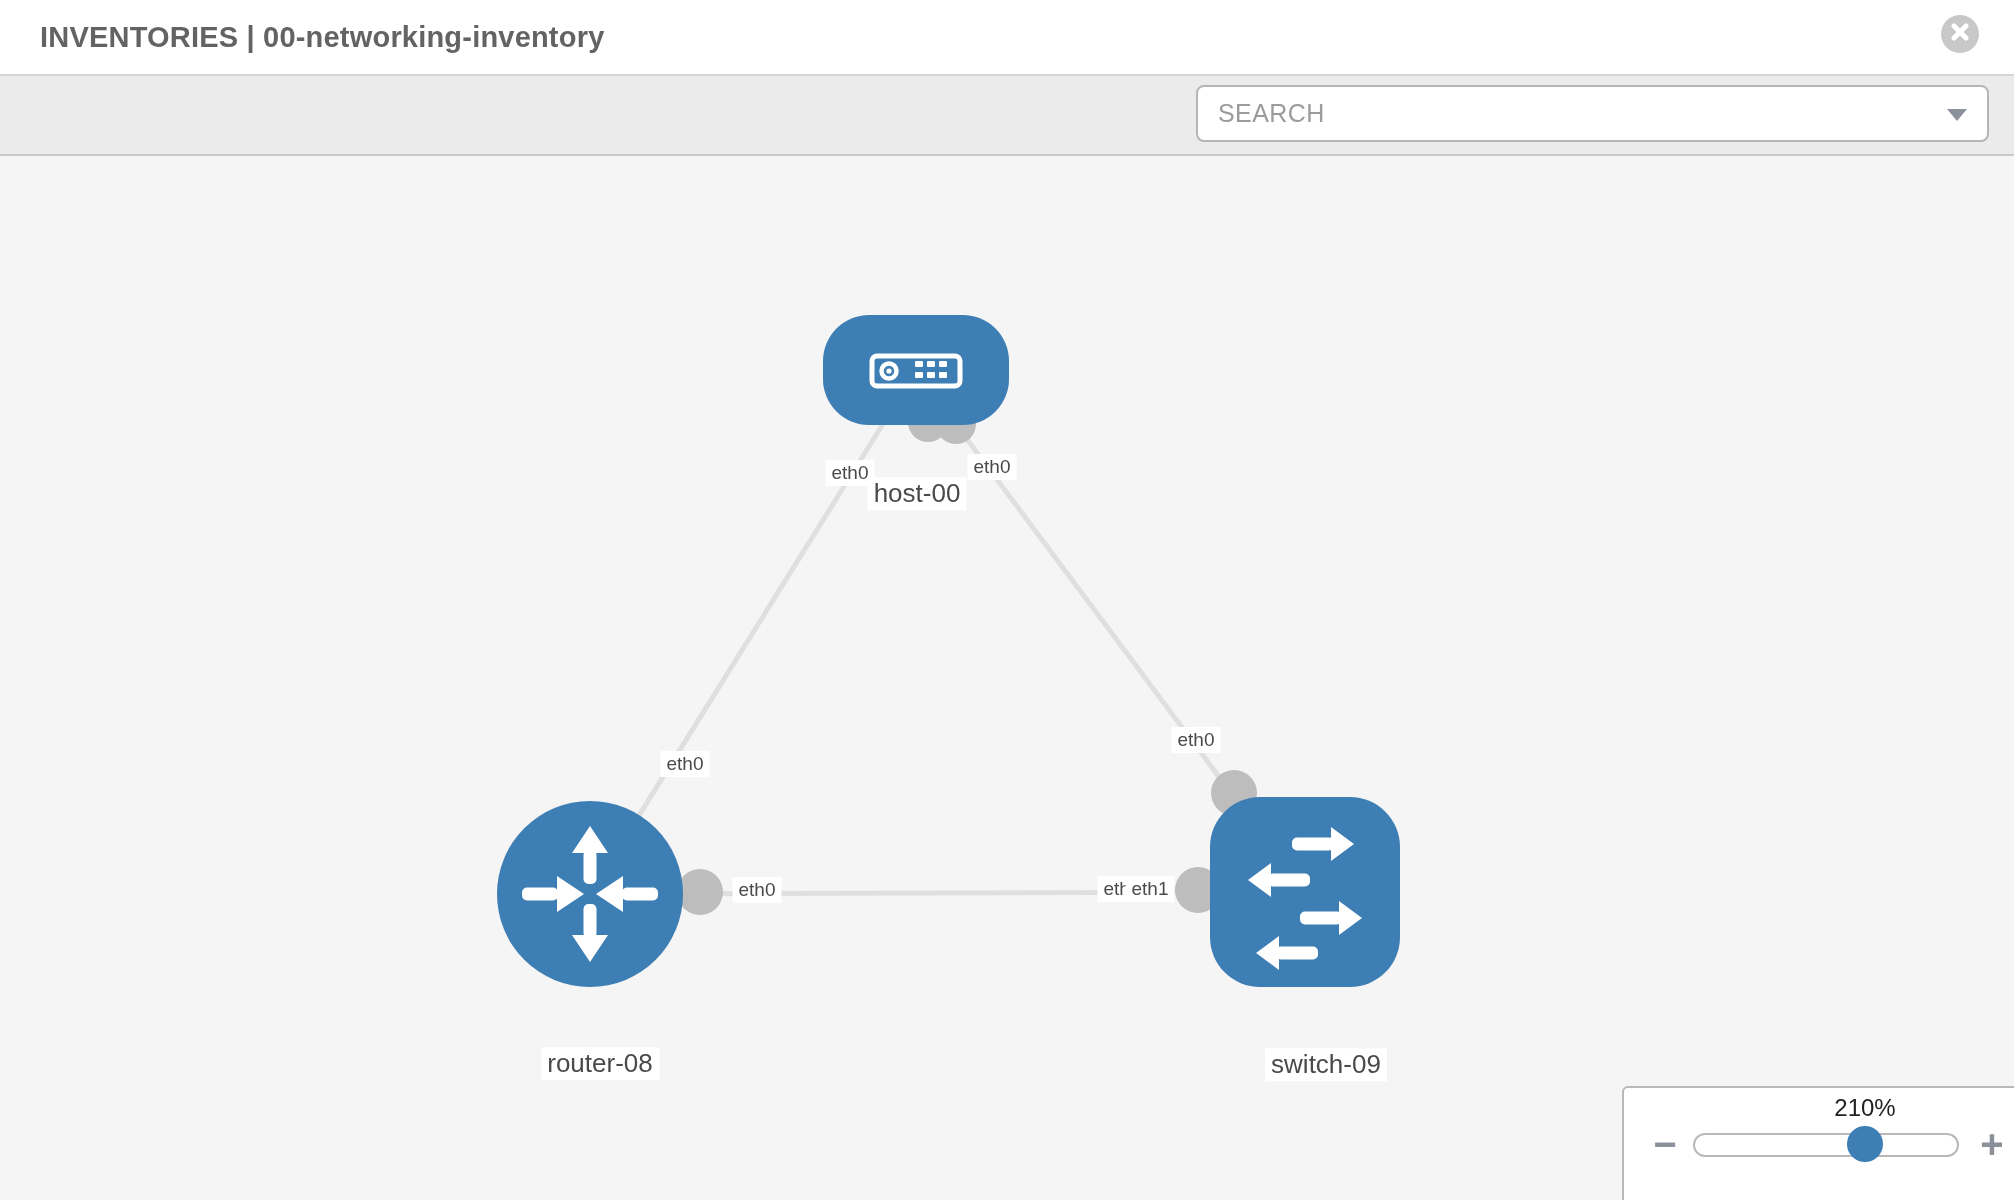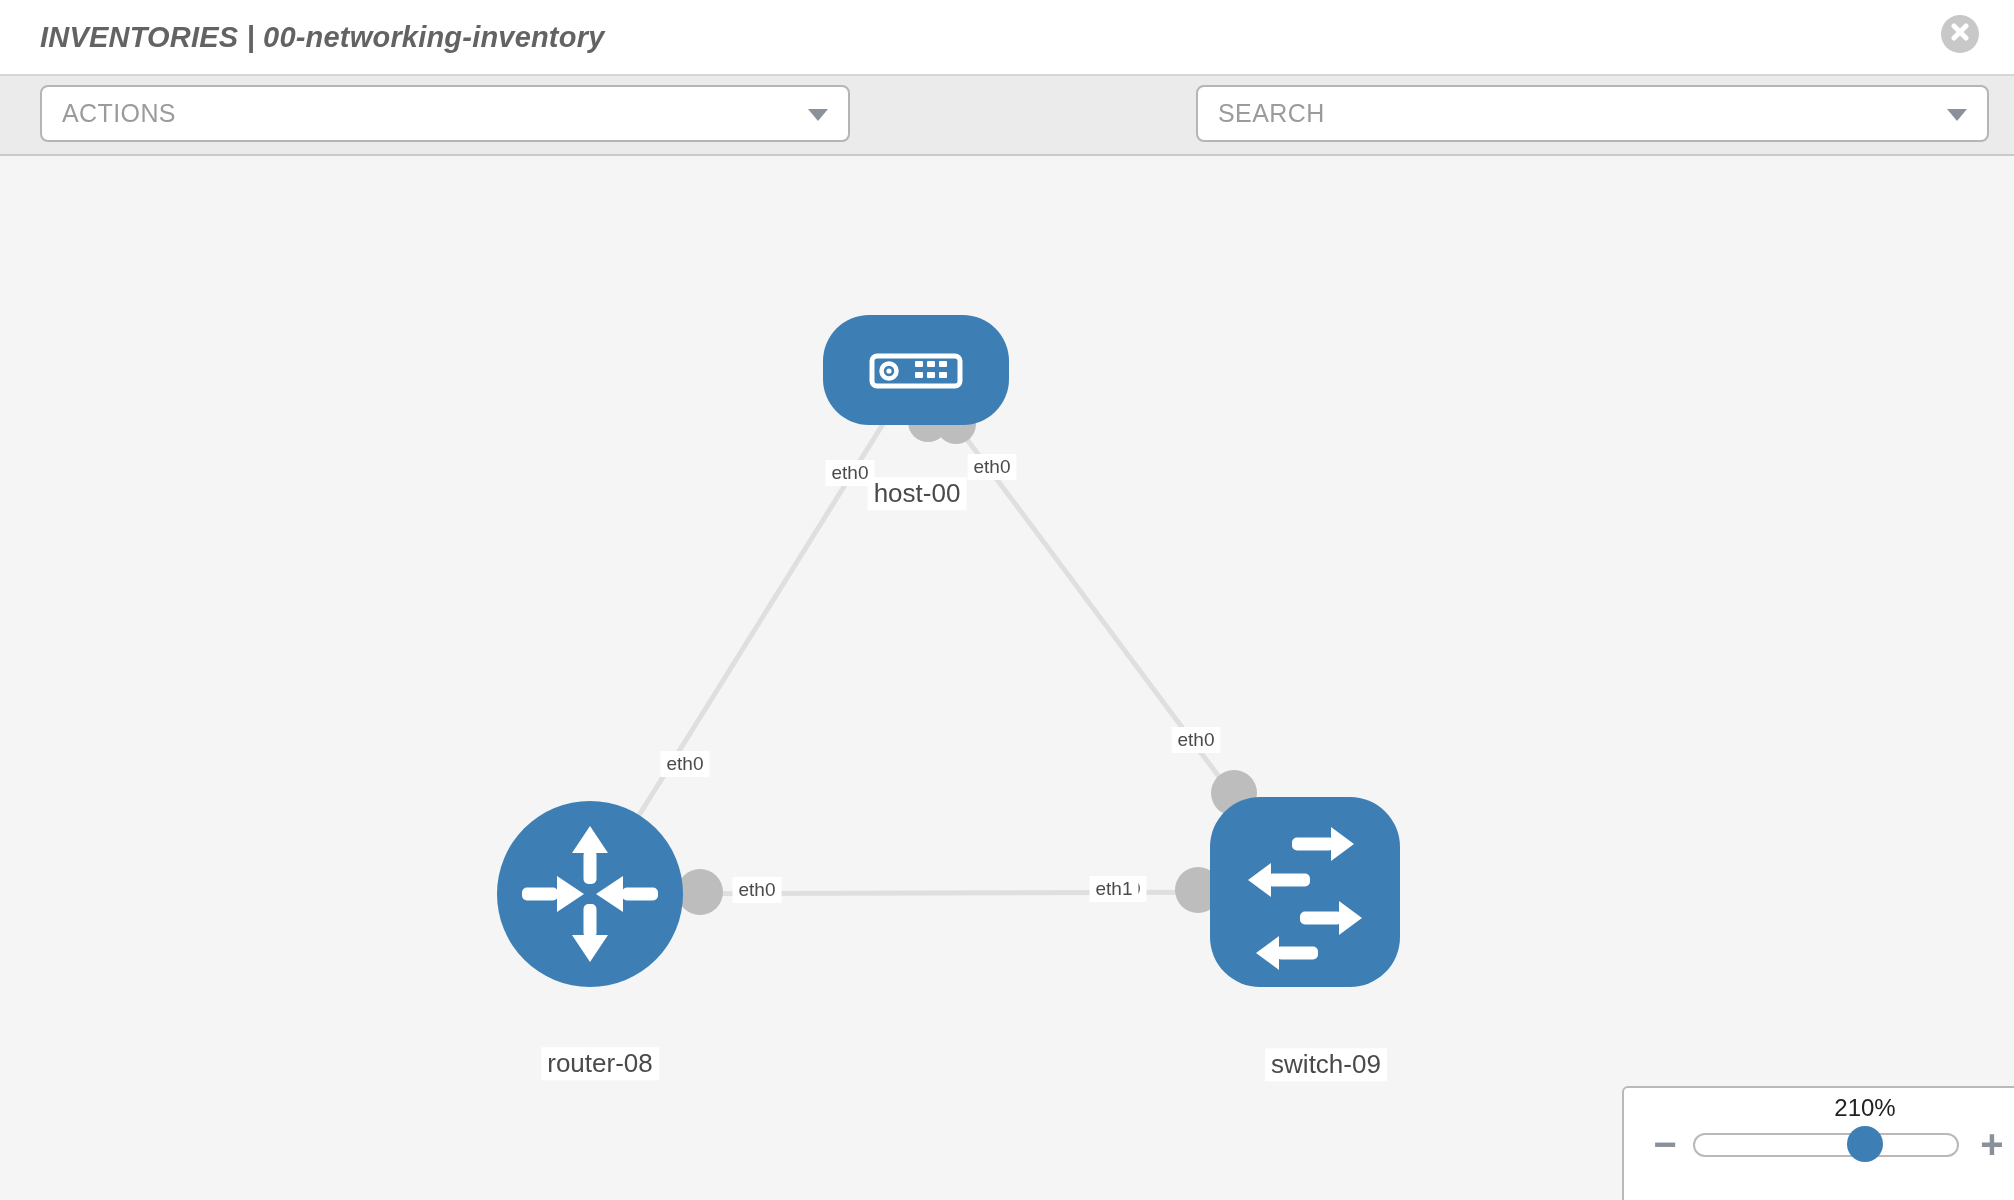--- a/index.html
+++ b/index.html
@@ -8,21 +8,21 @@
     background:#ffffff;
     font-family:"Liberation Sans","DejaVu Sans",sans-serif;
   }
   
   .header{
     position:absolute;left:0;top:0;width:2014px;height:74px;
     background:#ffffff;border-bottom:2px solid #d6d6d6;
     display:flex;align-items:center;
   }
   .page-title{
-    margin-left:40px;font-size:29px;font-weight:700;color:#636363;letter-spacing:.2px;font-style:italic;
+    margin-left:40px;font-size:29px;font-weight:700;color:#636363;letter-spacing:.2px;
   }
   .close-btn{
     position:absolute;top:15px;left:1941px;width:38px;height:38px;border-radius:50%;
     background:#c8c8c8;display:flex;align-items:center;justify-content:center;cursor:pointer;
   }
   
   .toolbar{
     position:absolute;left:0;top:76px;width:2014px;height:78px;
     background:#ebebeb;border-bottom:2px solid #c9c9c9;
   }
@@ -87,24 +87,20 @@
     <span>
       <svg width="18" height="18" viewBox="0 0 18 18">
         <line x1="3" y1="3" x2="15" y2="15" stroke="#ffffff" stroke-width="5" stroke-linecap="round"></line>
         <line x1="15" y1="3" x2="3" y2="15" stroke="#ffffff" stroke-width="5" stroke-linecap="round"></line>
       </svg>
     </span>
   </div>
 </div>
 
 <div class="toolbar">
-  <div class="combo combo-actions">
-    <span class="ph">ACTIONS</span>
-    <span class="caret"></span>
-  </div>
 
   <div class="tool-icon" style="left:1048px;">
     <span>
       <svg width="36" height="36" viewBox="0 0 512 512" fill="#7e848e">
         <path d="M507.73 109.1c-2.24-9.03-13.54-12.09-20.12-5.51l-74.36 74.36-67.88-11.31-11.31-67.88 74.36-74.36c6.62-6.62 3.43-17.9-5.66-20.16-47.38-11.74-99.55.91-136.58 37.93-39.64 39.64-50.55 97.1-34.05 147.2L18.74 402.76c-24.99 24.99-24.99 65.51 0 90.5 24.99 24.99 65.51 24.99 90.5 0l213.21-213.21c50.12 16.71 107.47 5.68 147.37-34.22 37.07-37.07 49.7-89.32 37.91-136.73zM64 472c-13.25 0-24-10.75-24-24 0-13.26 10.75-24 24-24s24 10.74 24 24c0 13.25-10.75 24-24 24z"></path>
       </svg>
     </span>
   </div>
 
   <div class="tool-icon" style="left:1117px;">
@@ -180,21 +176,21 @@
       </g>
     </g>
   </svg>
 
   <div class="chip iface-label" style="left:850px;top:317px;">eth0</div>
   <div class="chip iface-label" style="left:992px;top:311px;">eth0</div>
   <div class="chip iface-label" style="left:685px;top:608px;">eth0</div>
   <div class="chip iface-label" style="left:1196px;top:584px;">eth0</div>
   <div class="chip iface-label" style="left:757px;top:734px;">eth0</div>
   <div class="chip iface-label" style="left:1122px;top:733px;">eth0</div>
-  <div class="chip iface-label" style="left:1114px;top:733px;">eth1</div>
+  <div class="chip iface-label" style="left:1150px;top:733px;">eth1</div>
 
   <div class="chip node-label" style="left:917px;top:305px;">host-00</div>
   <div class="chip node-label" style="left:600px;top:875px;">router-08</div>
   <div class="chip node-label" style="left:1326px;top:876px;">switch-09</div>
 </div>
 
 <div class="zoom-panel">
   <div class="zoom-level">210%</div>
   <div class="zoom-minus">−</div>
   <div class="zoom-track"></div>

